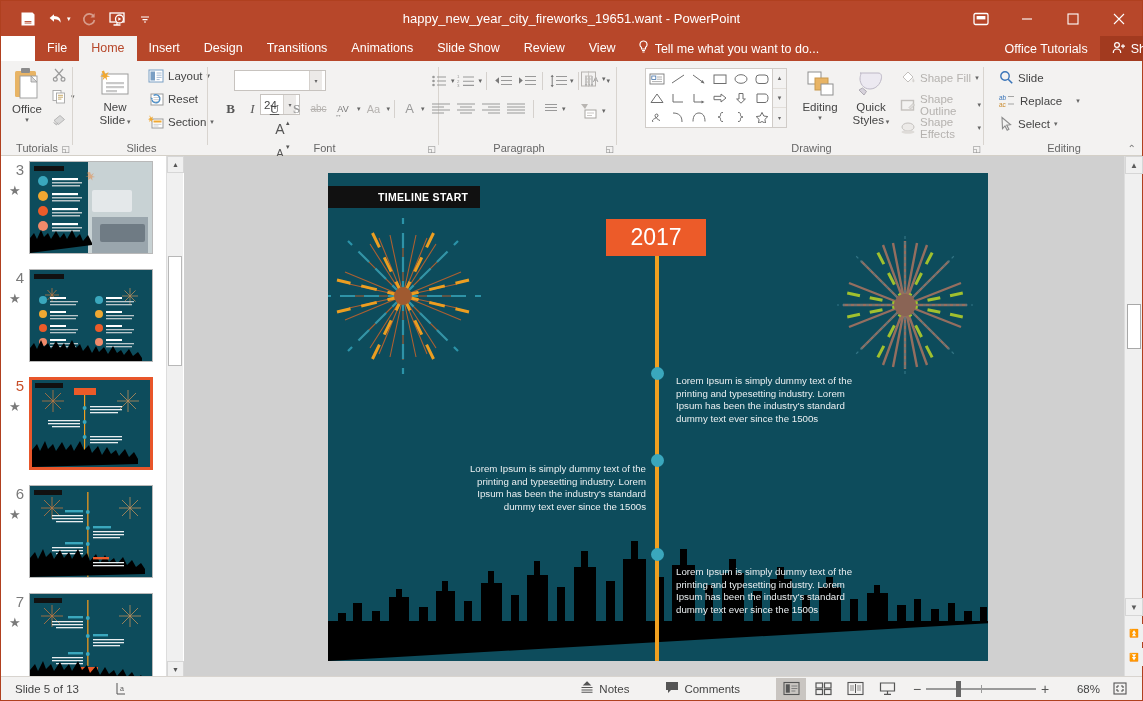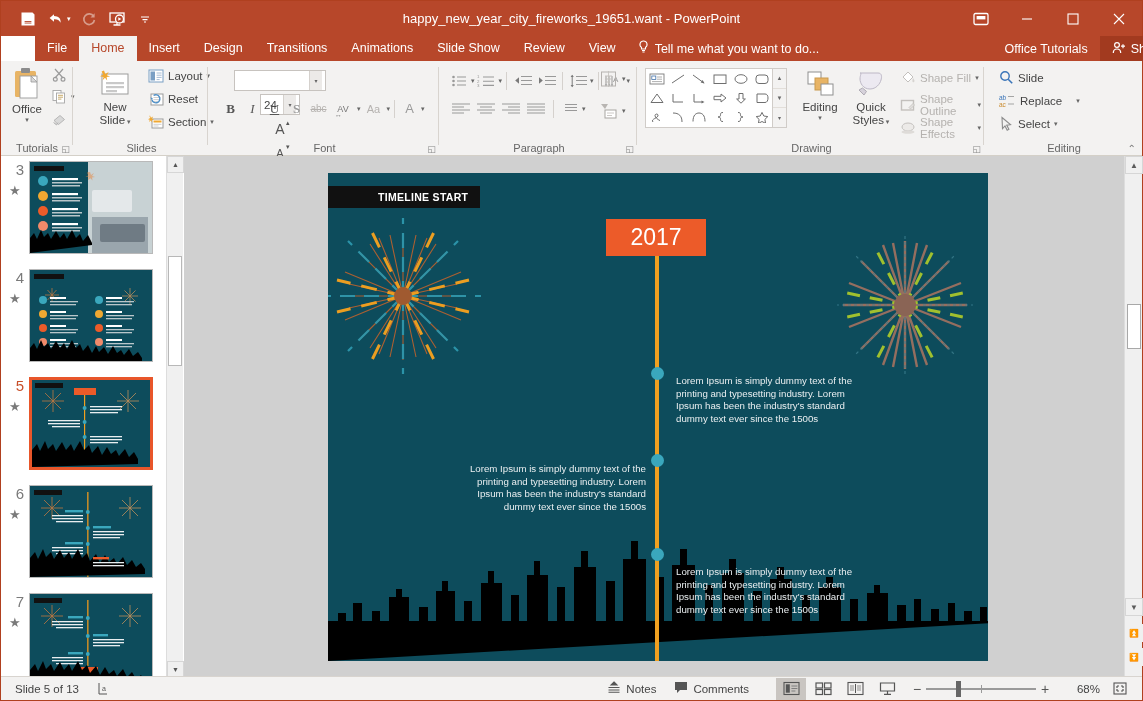--- a/index.html
+++ b/index.html
@@ -138,21 +138,21 @@
   .cs-btn { width:18px; height:18px; display:flex; align-items:center;
             justify-content:center; font-size:8px; color:#5b5b5b;
             cursor:pointer; border:1px solid #d6d6d6; background:#f0f0f0; }
   .cs-thumb { position:absolute; left:2px; width:14px; background:#fff;
               border:1px solid #a8a8a8; cursor:pointer; }
 
   
   .statusbar { position:absolute; left:0; bottom:0; width:1141px; height:24px;
                background:#f3f2f1; border-top:1px solid #d8d4cf;
                display:flex; align-items:center; font-size:11.5px; color:#444; }
-  .sb-item { display:flex; align-items:center; gap:5px; padding:0 9px;
+  .sb-item { display:flex; align-items:center; gap:5px; padding:0 18px;
              height:24px; cursor:pointer; }
   .viewbtn { width:30px; height:22px; display:flex; align-items:center;
              justify-content:center; cursor:pointer; color:#555; }
   .viewbtn.active { background:#c9c5c1; }
   .zoomslider { display:flex; align-items:center; gap:0; margin:0 6px; }
   .ztrack { position:relative; width:110px; height:2px; background:#9a9a9a; }
   .zmid { position:absolute; left:55px; top:-3px; width:1px; height:8px;
           background:#9a9a9a; }
   .zhandle { position:absolute; left:30px; top:-7px; width:5px; height:16px;
              background:#666; cursor:pointer; }
@@ -402,21 +402,21 @@
         <div class="fbtn" style="position:relative;">
           <span style="font-size:13px;color:#9b9b9b;">A</span>
         </div>
         <span class="caret">▾</span>
       </div>
       <div class="rgroup-label">Font</div>
       <div class="dlg-launcher">◱</div>
       <div class="rgroup-sep" style="right:0;"></div>
     </div>
 
-    <div class="rgroup" style="left:440px; width:196px;">
+    <div class="rgroup" style="left:420px; width:196px;">
       <div style="position:absolute;left:8px;top:9px;display:flex;align-items:center;gap:1px;">
         <div class="fbtn">
           <svg width="17" height="14" viewBox="0 0 17 14">
               <circle cx="2.5" cy="3" r="1.3" fill="#999"></circle>
               <circle cx="2.5" cy="7" r="1.3" fill="#999"></circle>
               <circle cx="2.5" cy="11" r="1.3" fill="#999"></circle>
               <path d="M6 3h9M6 7h9M6 11h9" stroke="#999" stroke-width="1.1"></path>
             </svg>
         </div>
         <span class="caret">▾</span>

